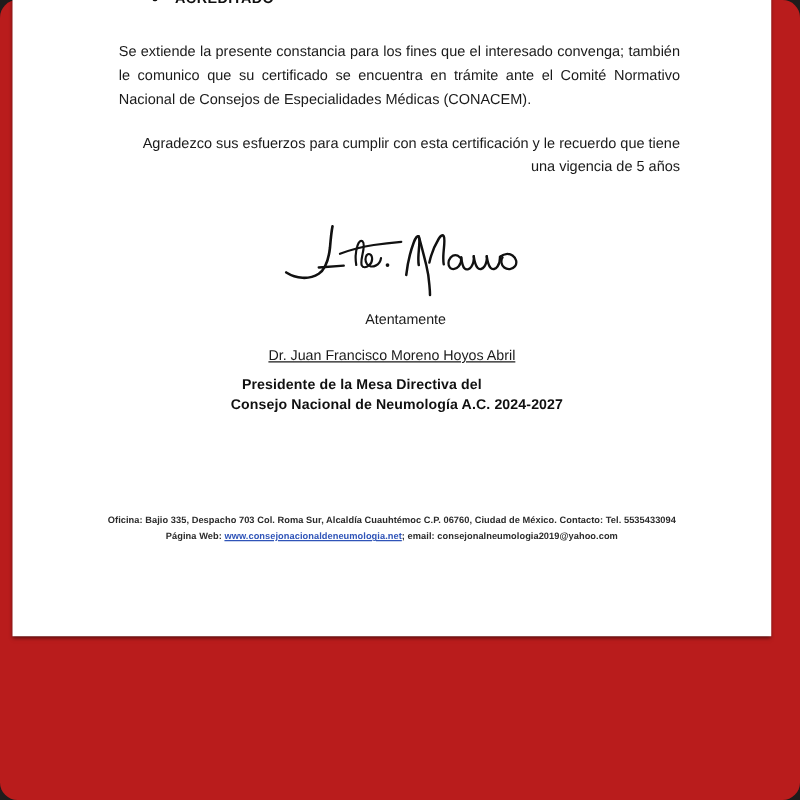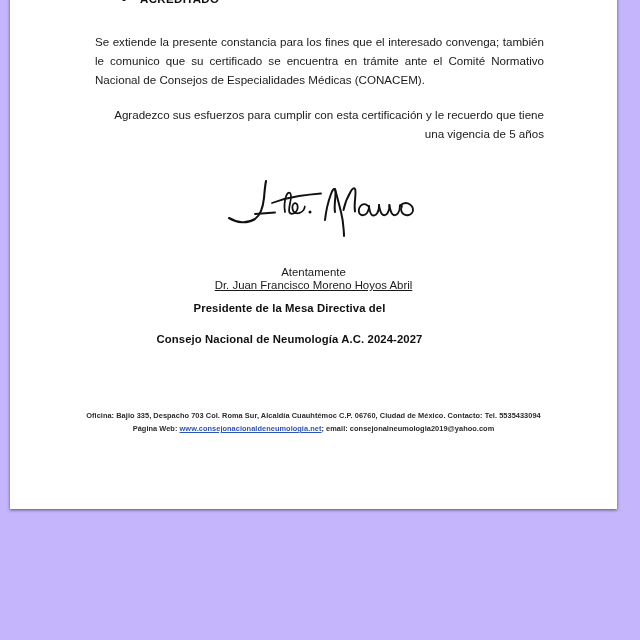--- a/index.html
+++ b/index.html
@@ -13,21 +13,22 @@
     height: 640px;
     overflow: hidden;
     font-family: "Liberation Sans", sans-serif;
     -webkit-font-smoothing: antialiased;
   }
 
   #viewport {
     position: relative;
     width: 640px;
     height: 640px;
-    background: #c4b5fd;
+    background: #b91c1c;
+    border-radius: 14px;
   }
 
   
   #page-sheet {
     position: absolute;
     left: 10px;
     top: -6px;
     width: 607px;
     height: 515px;
     background: #ffffff;
@@ -115,35 +116,35 @@
   }
 
   .sign-caption {
     position: absolute;
     left: 0;
     width: 607px;
     text-align: center;
     font-size: 11.4px;
     color: #1a1a1a;
   }
-  #caption-atentamente { top: 272px; }
+  #caption-atentamente { top: 256px; padding-left: 11px; }
   #caption-name        { top: 285px; text-decoration: underline; }
 
   .title-line {
     position: absolute;
     left: 0;
     width: 559px;
     text-align: center;
     font-size: 11.3px;
     font-weight: bold;
     color: #101010;
     letter-spacing: 0.1px;
   }
   #title-line-1 { top: 308px; }
-  #title-line-2 { top: 339px; }
+  #title-line-2 { top: 324px; padding-left: 28px; }
 
   
   .footer-line {
     position: absolute;
     left: 0;
     width: 607px;
     text-align: center;
     font-size: 7.4px;
     font-weight: bold;
     color: #2b2b2b;

